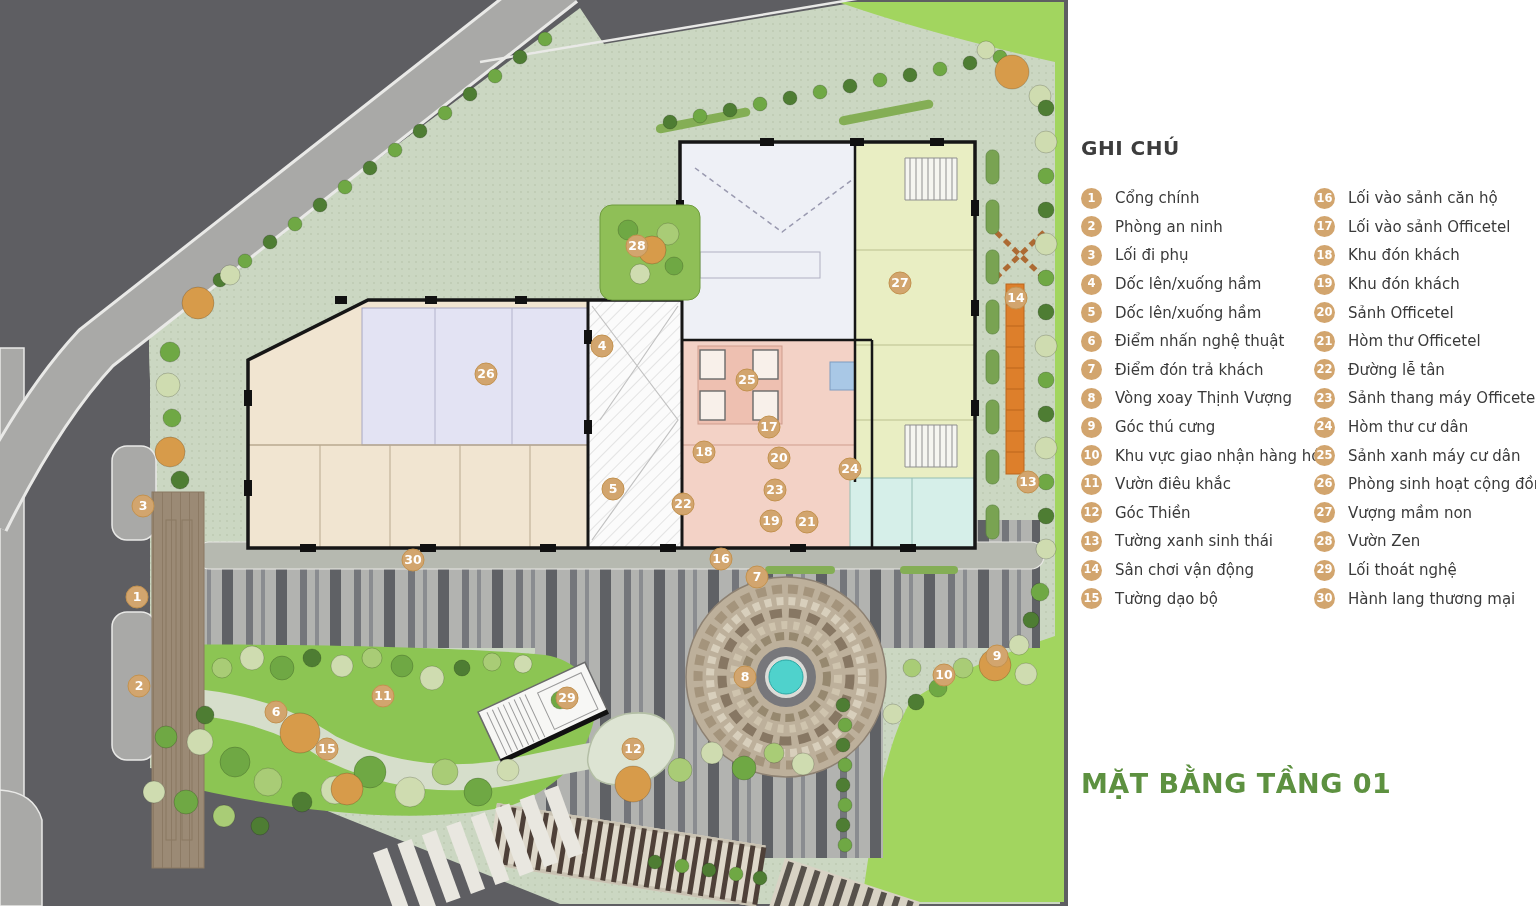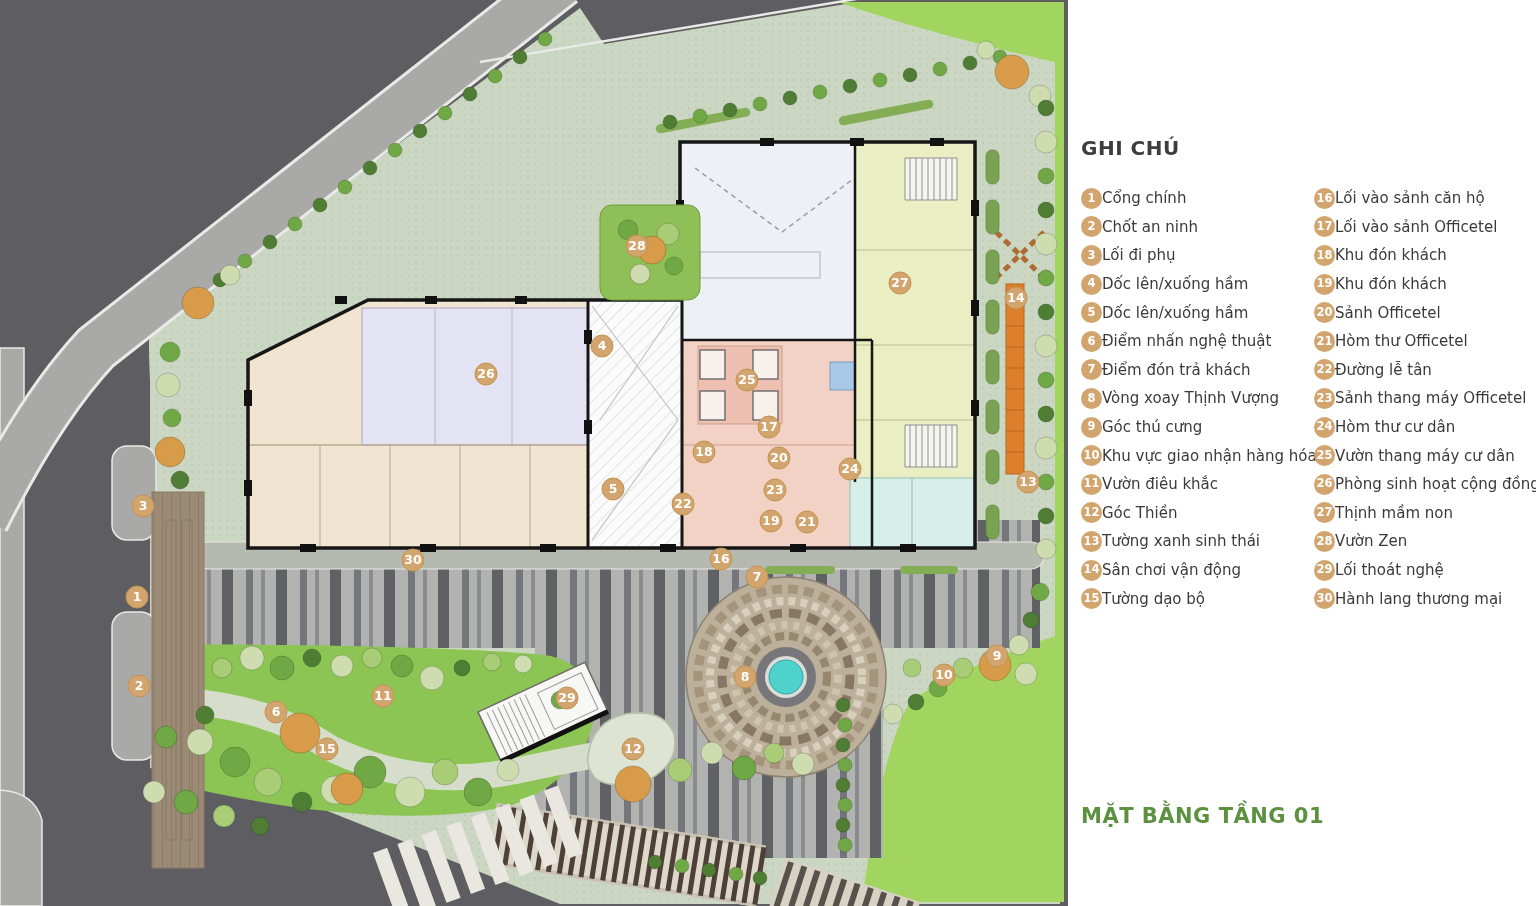--- a/index.html
+++ b/index.html
@@ -16,23 +16,23 @@
   .panel{position:absolute;left:1068px;top:0;width:468px;height:906px;background:#ffffff;}
   .legend-title{position:absolute;left:13px;top:136px;font-size:20px;font-weight:bold;color:#3d3d3d;letter-spacing:.5px;}
   .legend-cols{position:absolute;left:13px;top:184px;right:4px;display:flex;}
   .lcol{display:flex;flex-direction:column;}
   .lcol.c1{width:233px;}
   .lcol.c2{flex:1;}
   .lrow{height:28.6px;display:flex;align-items:center;}
   .lnum{width:21px;height:21px;border-radius:50%;background:var(--marker-bg,#d2a56e);
         color:#fff;font-size:11.5px;font-weight:bold;display:flex;align-items:center;justify-content:center;
         flex:0 0 21px;line-height:1;}
-  .llab{font-size:15px;color:#3a3a3a;white-space:nowrap;}
-  .plan-title{position:absolute;left:13px;top:768px;font-size:21px;font-weight:bold;
-              color:var(--title-green,#5d9140);letter-spacing:.5px;margin-top:36px;}
+  .llab{margin-left:13px;font-size:15px;color:#3a3a3a;white-space:nowrap;}
+  .plan-title{position:absolute;left:13px;top:768px;font-size:27px;font-weight:bold;
+              color:var(--title-green,#5d9140);letter-spacing:.5px;}
   
   .td{fill:#4e7d33}.tm{fill:#6fa844}.tl{fill:#a9cc76}.ts{fill:#cfdcb0}.to{fill:#d79b4a}
 </style>
 </head>
 <body>
 
 <div class="plan">
 <svg id="plan-svg" width="1068" height="906" viewBox="0 0 1068 906" xmlns="http://www.w3.org/2000/svg">
   <defs>
     <pattern id="dots" width="7" height="7" patternUnits="userSpaceOnUse">
@@ -424,21 +424,21 @@
 <div class="panel">
   <div class="legend-title">GHI CHÚ</div>
   <div class="legend-cols">
     <div class="lcol c1">
         <div class="lrow">
           <span class="lnum">1</span>
           <span class="llab">Cổng chính</span>
         </div>
         <div class="lrow">
           <span class="lnum">2</span>
-          <span class="llab">Chốt an ninh</span>
+          <span class="llab">Phòng an ninh</span>
         </div>
         <div class="lrow">
           <span class="lnum">3</span>
           <span class="llab">Lối đi phụ</span>
         </div>
         <div class="lrow">
           <span class="lnum">4</span>
           <span class="llab">Dốc lên/xuống hầm</span>
         </div>
         <div class="lrow">
@@ -518,29 +518,29 @@
         <div class="lrow">
           <span class="lnum">23</span>
           <span class="llab">Sảnh thang máy Officetel</span>
         </div>
         <div class="lrow">
           <span class="lnum">24</span>
           <span class="llab">Hòm thư cư dân</span>
         </div>
         <div class="lrow">
           <span class="lnum">25</span>
-          <span class="llab">Vườn thang máy cư dân</span>
+          <span class="llab">Sảnh xanh máy cư dân</span>
         </div>
         <div class="lrow">
           <span class="lnum">26</span>
           <span class="llab">Phòng sinh hoạt cộng đồng</span>
         </div>
         <div class="lrow">
           <span class="lnum">27</span>
-          <span class="llab">Thịnh mầm non</span>
+          <span class="llab">Vượng mầm non</span>
         </div>
         <div class="lrow">
           <span class="lnum">28</span>
           <span class="llab">Vườn Zen</span>
         </div>
         <div class="lrow">
           <span class="lnum">29</span>
           <span class="llab">Lối thoát nghệ</span>
         </div>
         <div class="lrow">

